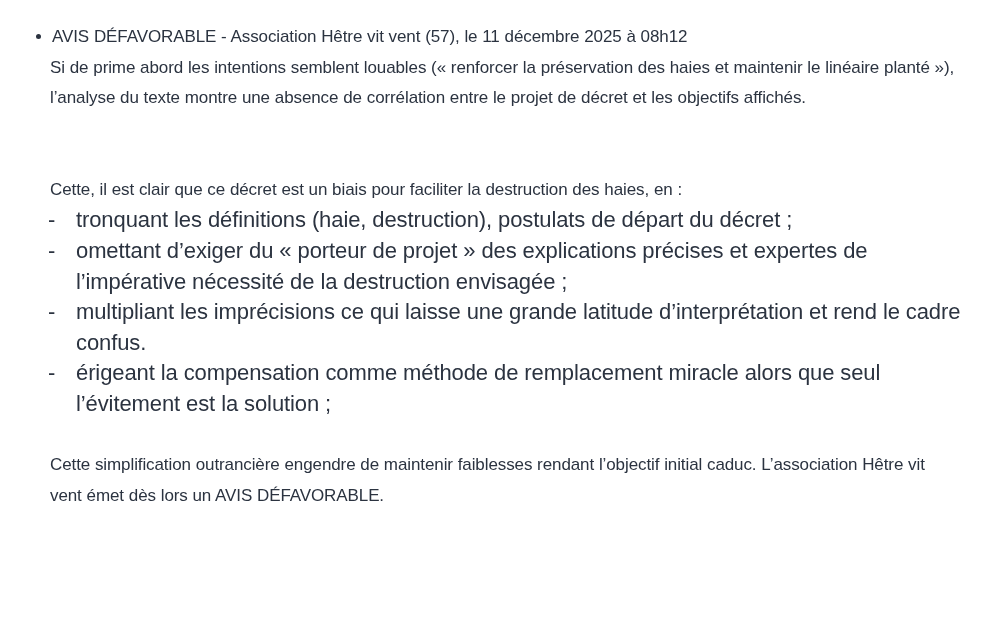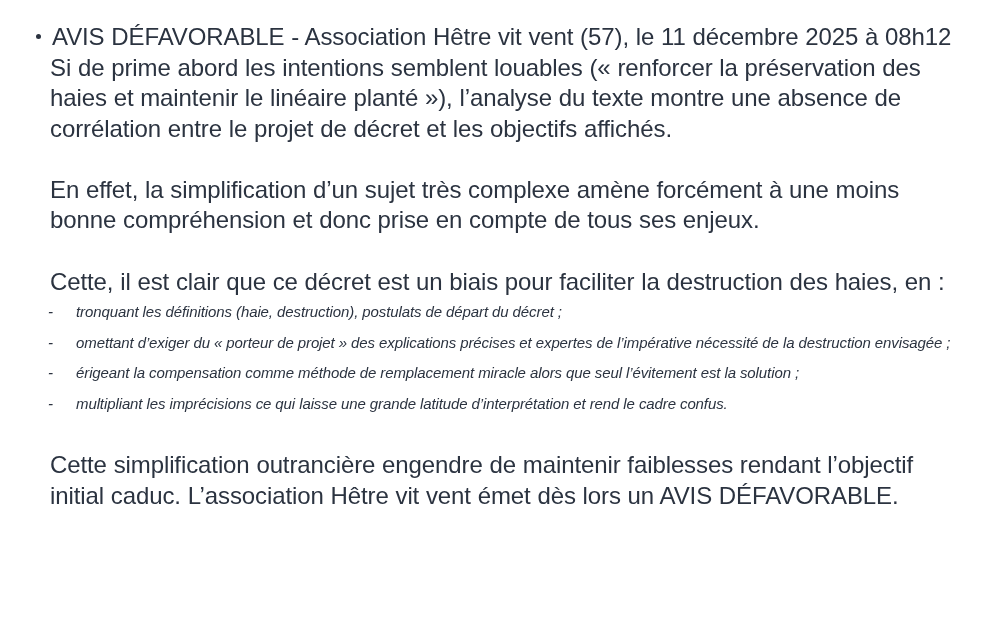--- a/index.html
+++ b/index.html
@@ -35,21 +35,21 @@
     position: absolute;
     left: 12px;
     top: 0.72em;
     width: 5px;
     height: 5px;
     border-radius: 50%;
     background: #2b3340;
   }
 
   .para {
-    font-size: 24px;
+    font-size: 17px;
     line-height: 30.6px;
     letter-spacing: -0.1px;
     margin: 0;
     text-align: left;
     word-spacing: 0.2px;
   }
 
   .heading-line {
     display: block;
     padding-left: 2px;
@@ -61,25 +61,24 @@
 
   
   .dash-list {
     list-style: none;
     margin: 0;
     padding: 0;
   }
   .dash-item {
     position: relative;
     padding-left: 26px;
-    font-size: 15px;
+    font-size: 22px;
     line-height: 30.6px;
     letter-spacing: -0.1px;
     text-indent: -14px;
-    font-style: italic;
   }
   .dash-item .dash {
     display: inline-block;
     width: 14px;
     color: #2b3340;
   }
 </style>
 </head>
 <body>
 
@@ -88,38 +87,37 @@
   <div class="bullet-block">
     <span class="bullet-marker"></span>
 
     <div class="para">
       <span class="heading-line">AVIS DÉFAVORABLE - Association Hêtre vit vent (57), le 11 décembre 2025 à 08h12</span>
       <span>Si de prime abord les intentions semblent louables (« renforcer la préservation des haies et maintenir le linéaire planté »), l’analyse du texte montre une absence de corrélation entre le projet de décret et les objectifs affichés.</span>
     </div>
 
     <div class="gap"></div>
 
-    <div class="para">En effet, la simplification d’un sujet très complexe amène forcément à une moins bonne compréhension et donc prise en compte de tous ses enjeux.</div>
 
     <div class="gap"></div>
 
     <div class="para">Cette, il est clair que ce décret est un biais pour faciliter la destruction des haies, en :</div>
 
     <ul class="dash-list">
       <li class="dash-item">
         <span class="dash">-</span><span>tronquant les définitions (haie, destruction), postulats de départ du décret ;</span>
       </li>
       <li class="dash-item">
         <span class="dash">-</span><span>omettant d’exiger du « porteur de projet » des explications précises et expertes de l’impérative nécessité de la destruction envisagée ;</span>
       </li>
       <li class="dash-item">
-        <span class="dash">-</span><span>érigeant la compensation comme méthode de remplacement miracle alors que seul l’évitement est la solution ;</span>
+        <span class="dash">-</span><span>multipliant les imprécisions ce qui laisse une grande latitude d’interprétation et rend le cadre confus.</span>
       </li>
       <li class="dash-item">
-        <span class="dash">-</span><span>multipliant les imprécisions ce qui laisse une grande latitude d’interprétation et rend le cadre confus.</span>
+        <span class="dash">-</span><span>érigeant la compensation comme méthode de remplacement miracle alors que seul l’évitement est la solution ;</span>
       </li>
     </ul>
 
     <div class="gap"></div>
 
     <div class="para">Cette simplification outrancière engendre de maintenir faiblesses rendant l’objectif initial caduc. L’association Hêtre vit vent émet dès lors un AVIS DÉFAVORABLE.</div>
   </div>
 
 </div>
 

